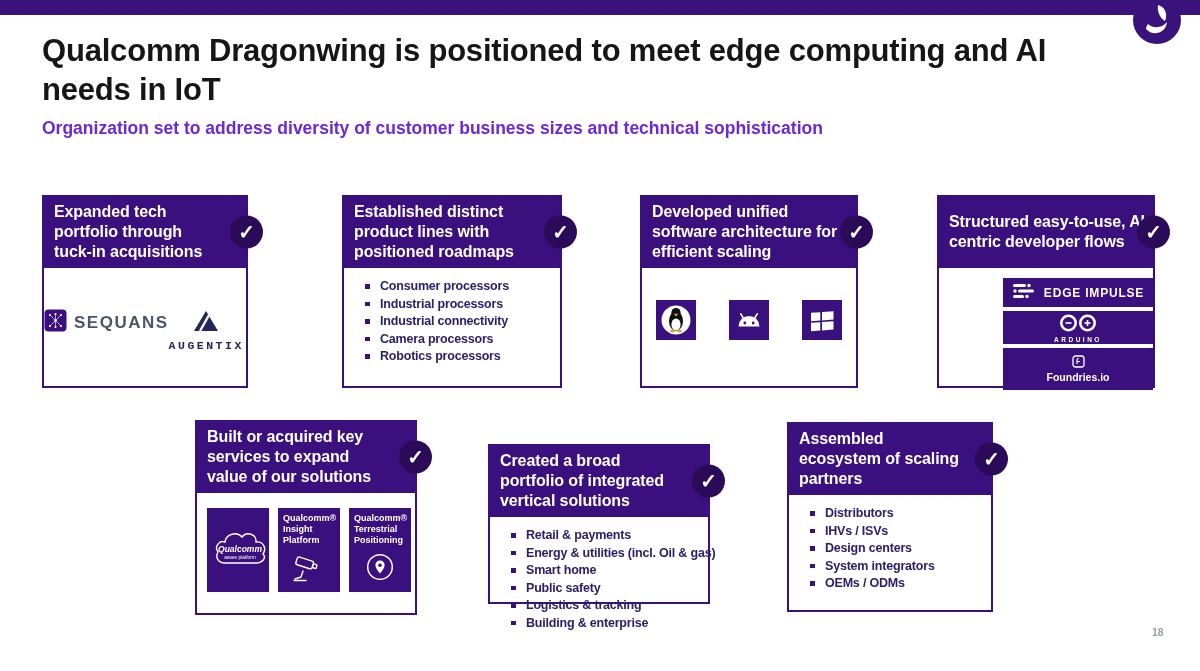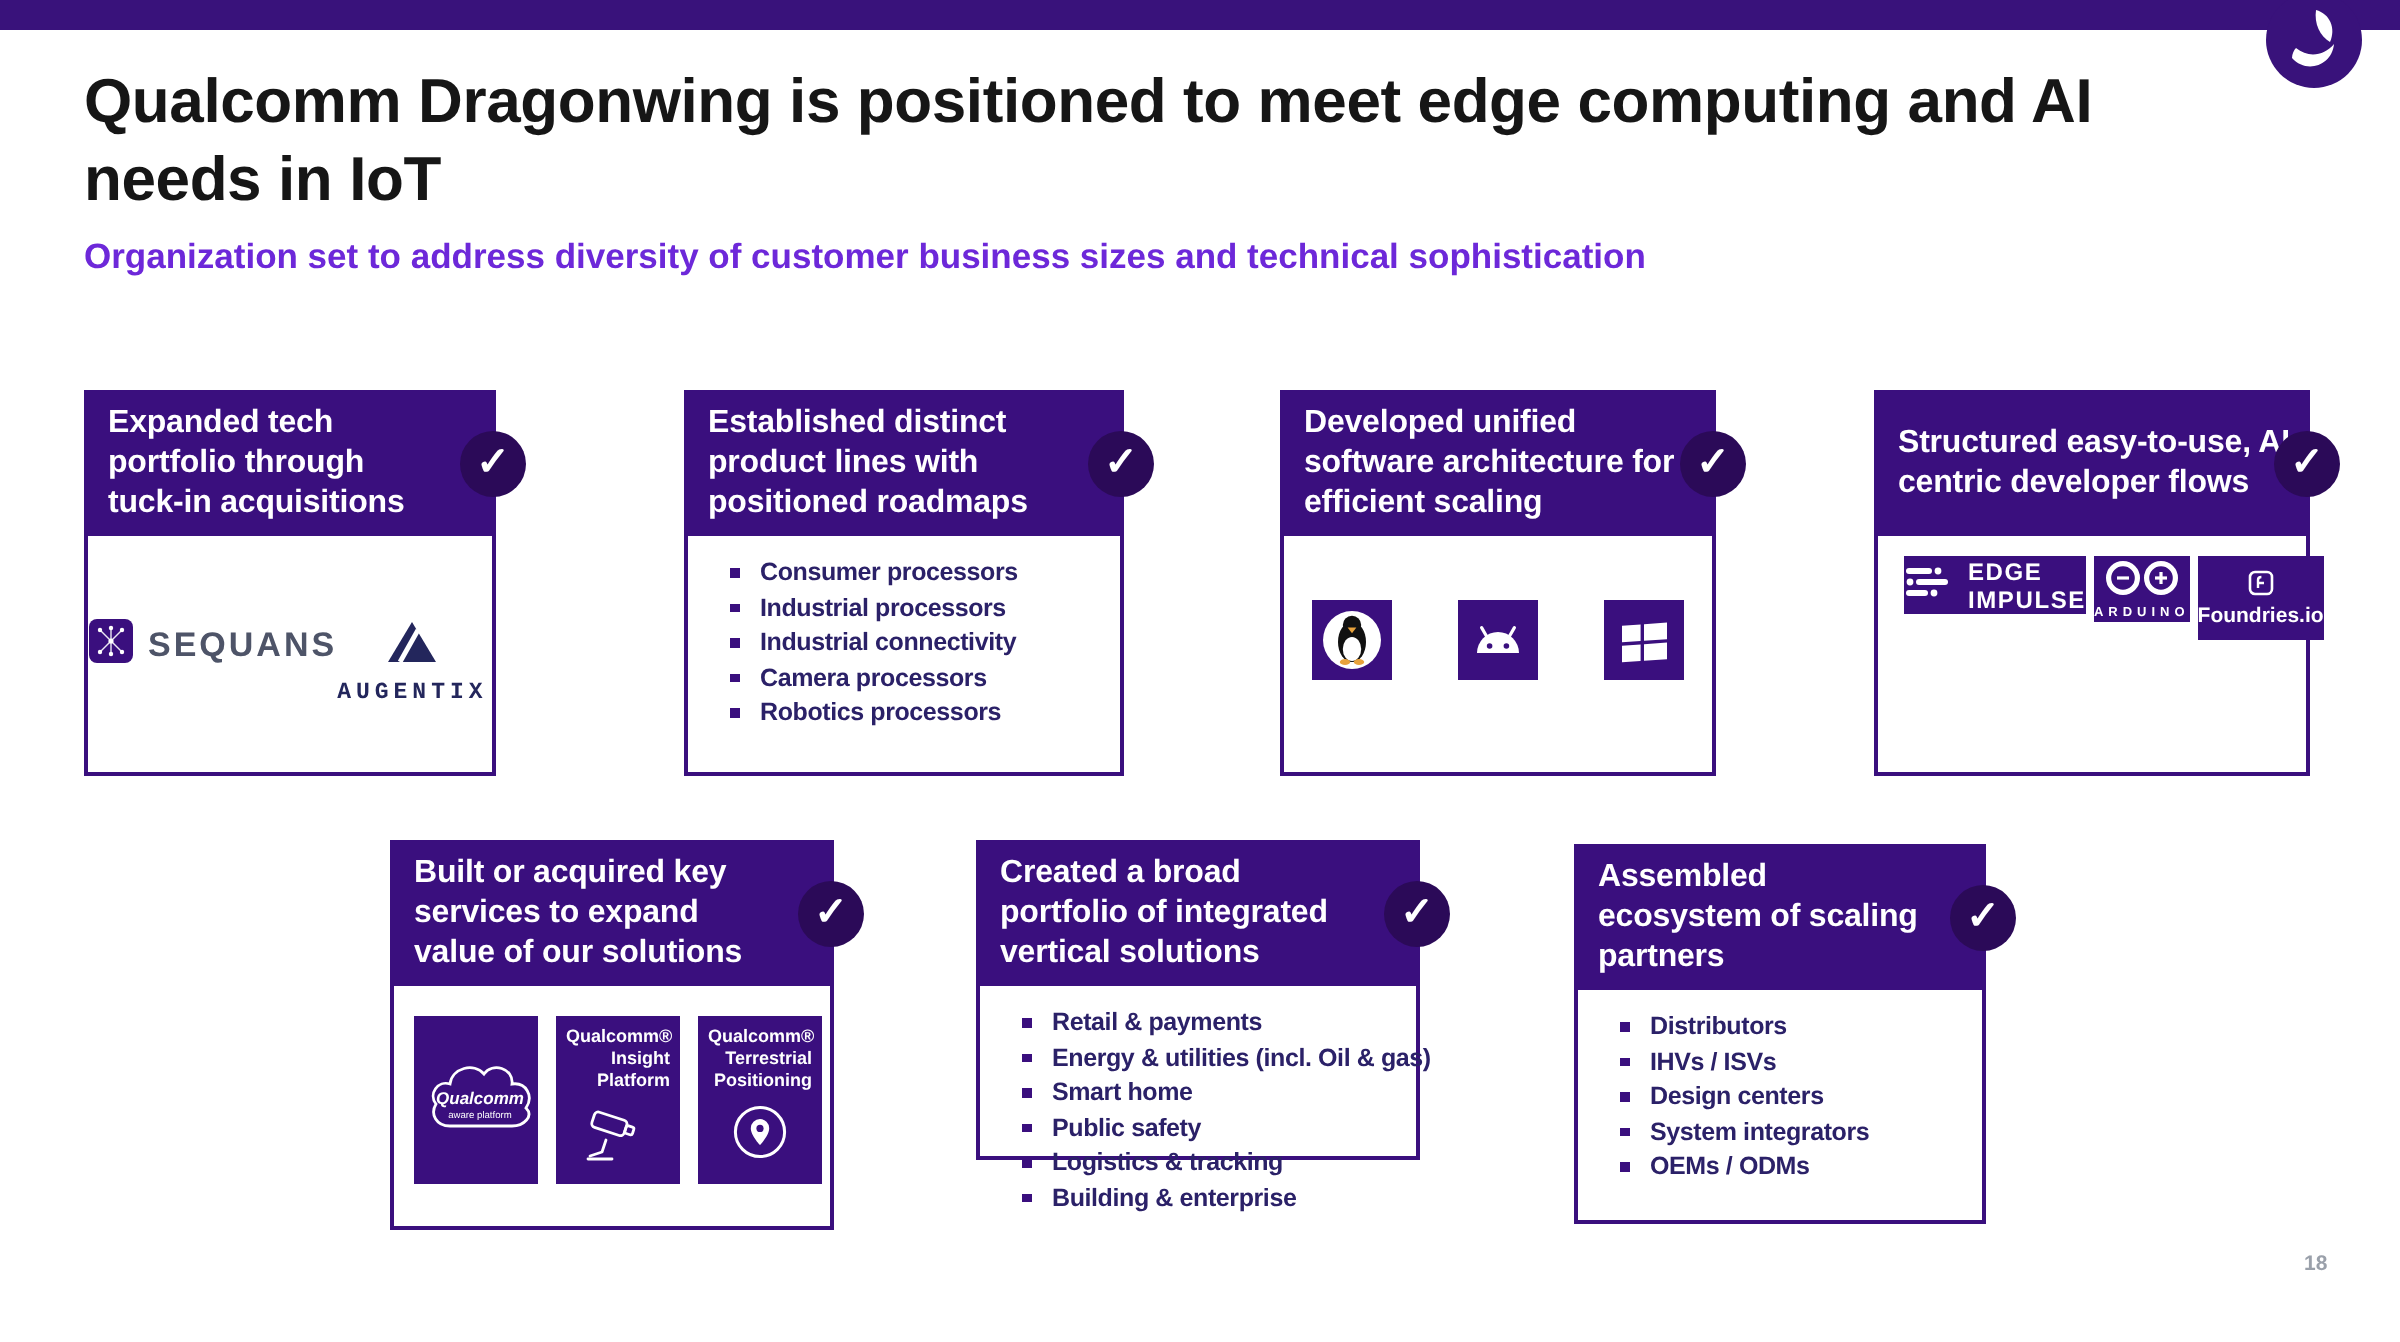--- a/index.html
+++ b/index.html
@@ -10,21 +10,21 @@
 
   .title{position:absolute;left:42px;top:31px;margin:0;width:1120px;font-size:31px;font-weight:700;color:#161616;line-height:1.26;letter-spacing:-0.2px;}
   .subtitle{position:absolute;left:42px;top:118px;font-size:17.5px;font-weight:600;color:#6d28d9;}
 
   .card{position:absolute;}
   .c1{left:42px;top:195px;width:206px;height:193px;}
   .c2{left:342px;top:195px;width:220px;height:193px;}
   .c3{left:640px;top:195px;width:218px;height:193px;}
   .c4{left:937px;top:195px;width:218px;height:193px;}
   .c5{left:195px;top:420px;width:222px;height:195px;}
-  .c6{left:488px;top:420px;width:222px;height:160px;}
+  .c6{left:488px;top:444px;width:222px;height:160px;}
   .c7{left:787px;top:422px;width:206px;height:190px;}
 
   .card-header{position:relative;height:73px;background:#3A0F7E;color:#ffffff;display:flex;align-items:center;
     padding:0 30px 0 12px;box-sizing:border-box;font-size:16px;font-weight:700;line-height:1.25;letter-spacing:-0.1px;}
   .c3 .card-header,.c4 .card-header{padding-right:10px;}
   .check{position:absolute;right:-15px;top:50%;transform:translateY(-50%);width:33px;height:33px;border-radius:50%;
     background:#2B0A58;color:#ffffff;display:flex;align-items:center;justify-content:center;font-size:20px;font-weight:700;}
   .card-body{position:absolute;left:0;right:0;top:73px;bottom:0;background:#ffffff;border:2px solid #3A0F7E;border-top:none;box-sizing:border-box;}
 
   .bullets{list-style:none;margin:12px 0 0;padding:0 4px 0 21px;}
@@ -34,31 +34,31 @@
 
   .logos{display:flex;flex-direction:row;align-items:center;padding-top:25px;}
   .sequans{display:flex;align-items:center;gap:7px;}
   .sequans-text{font-size:17px;font-weight:700;color:#4E5468;letter-spacing:1.5px;}
   .augentix{margin-top:16px;display:flex;flex-direction:column;align-items:center;}
   .augentix-text{font-size:11.5px;font-weight:700;color:#23265C;letter-spacing:2.5px;margin-top:2px;font-family:Liberation Mono, monospace;}
 
   .os-tiles{display:flex;justify-content:center;gap:33px;padding-top:32px;}
   .os-tile{width:40px;height:40px;background:#3A0F7E;display:flex;align-items:center;justify-content:center;}
 
-  .dev-badges{display:flex;flex-direction:row;align-items:flex-start;gap:4px;padding-top:10px;padding-left:13px;}
+  .dev-badges{display:flex;flex-direction:column;align-items:flex-end;gap:4px;padding-top:10px;padding-left:13px;}
   .badge{width:150px;background:#3A0F7E;color:#ffffff;display:flex;align-items:center;justify-content:center;box-sizing:border-box;}
   .badge-edge{height:29px;gap:8px;font-size:12px;font-weight:700;letter-spacing:0.8px;}
   .badge-arduino{height:33px;flex-direction:column;gap:0px;}
   .arduino-text{font-size:6.5px;letter-spacing:2.5px;font-weight:700;margin-top:-1px;}
   .badge-foundries{height:42px;flex-direction:column;font-size:10.5px;font-weight:700;gap:1px;}
 
   .svc-tiles{display:flex;gap:9px;padding:15px 0 0 10px;}
   .svc-tile{width:62px;height:84px;background:#3A0F7E;color:#ffffff;box-sizing:border-box;padding:5px 5px 6px;display:flex;flex-direction:column;}
   .svc-tile-cloud{justify-content:center;align-items:flex-end;padding:0;}
-  .svc-label{font-size:9px;font-weight:700;line-height:1.2;text-align:right;}
+  .svc-label{font-size:9px;font-weight:700;line-height:1.2;}
   .svc-icon{margin-top:auto;align-self:center;}
 
   .pagenum{position:absolute;left:1152px;top:626px;font-size:10.5px;color:#9AA0AA;font-weight:600;}
 </style>
 </head>
 <body>
 
 <div class="slide">
 
   <div class="topbar"></div>

